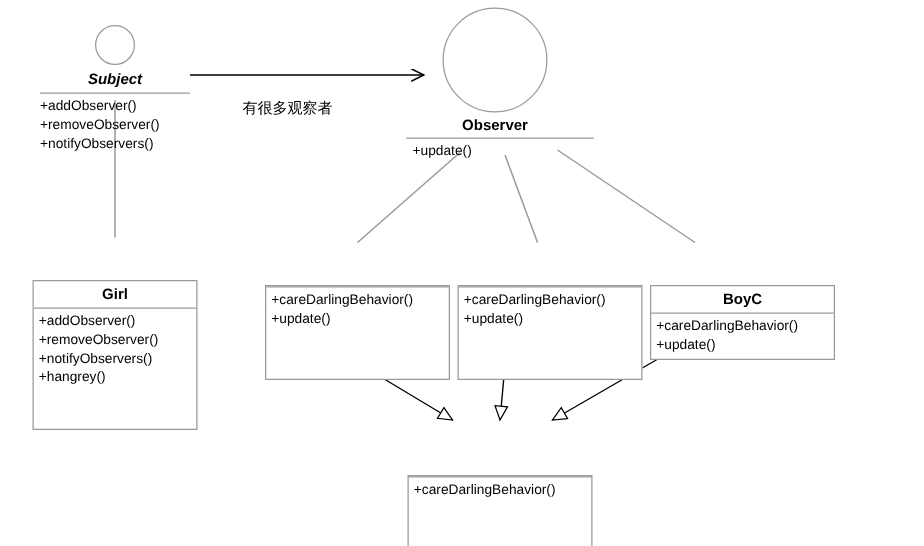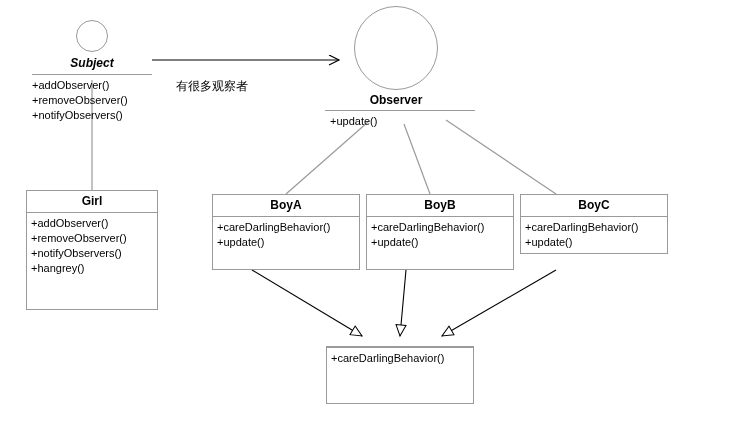--- a/index.html
+++ b/index.html
@@ -21,20 +21,21 @@
     top: 0;
     width: 739px;
     height: 437px;
   }
   .uml-box {
     position: absolute;
     box-sizing: border-box;
     border: 1px solid #9a9a9a;
     background: #ffffff;
     z-index: 3;
+    margin-top: 34px;
   }
   .uml-title {
     text-align: center;
     font-size: 12px;
     font-weight: bold;
     color: #000000;
     padding: 4px 2px 4px 2px;
     line-height: 13px;
   }
   .uml-sep {
@@ -144,30 +145,28 @@
     <div class="uml-sep"></div>
     <div class="uml-ops">
       <div class="uml-op">+addObserver()</div>
       <div class="uml-op">+removeObserver()</div>
       <div class="uml-op">+notifyObservers()</div>
       <div class="uml-op">+hangrey()</div>
     </div>
   </div>
 
   <div class="uml-box" style="left:212px; top:194px; width:148px; height:76px;">
-    <div class="uml-title">BoyA</div>
     <div class="uml-sep"></div>
     <div class="uml-ops">
       <div class="uml-op">+careDarlingBehavior()</div>
       <div class="uml-op">+update()</div>
     </div>
   </div>
 
   <div class="uml-box" style="left:366px; top:194px; width:148px; height:76px;">
-    <div class="uml-title">BoyB</div>
     <div class="uml-sep"></div>
     <div class="uml-ops">
       <div class="uml-op">+careDarlingBehavior()</div>
       <div class="uml-op">+update()</div>
     </div>
   </div>
 
   <div class="uml-box" style="left:520px; top:194px; width:148px; height:60px;">
     <div class="uml-title">BoyC</div>
     <div class="uml-sep"></div>
@@ -177,15 +176,15 @@
     </div>
   </div>
 
   <div class="uml-box" style="left:326px; top:346px; width:148px; height:58px;">
     <div class="uml-sep"></div>
     <div class="uml-ops">
       <div class="uml-op">+careDarlingBehavior()</div>
     </div>
   </div>
 
-  <div class="edge-label" style="left:176px; top:78px;text-align:center;">有很多观察者</div>
+  <div class="edge-label" style="left:194px; top:78px;text-align:center;">有很多观察者</div>
 
 </div>
 
 </body></html>

